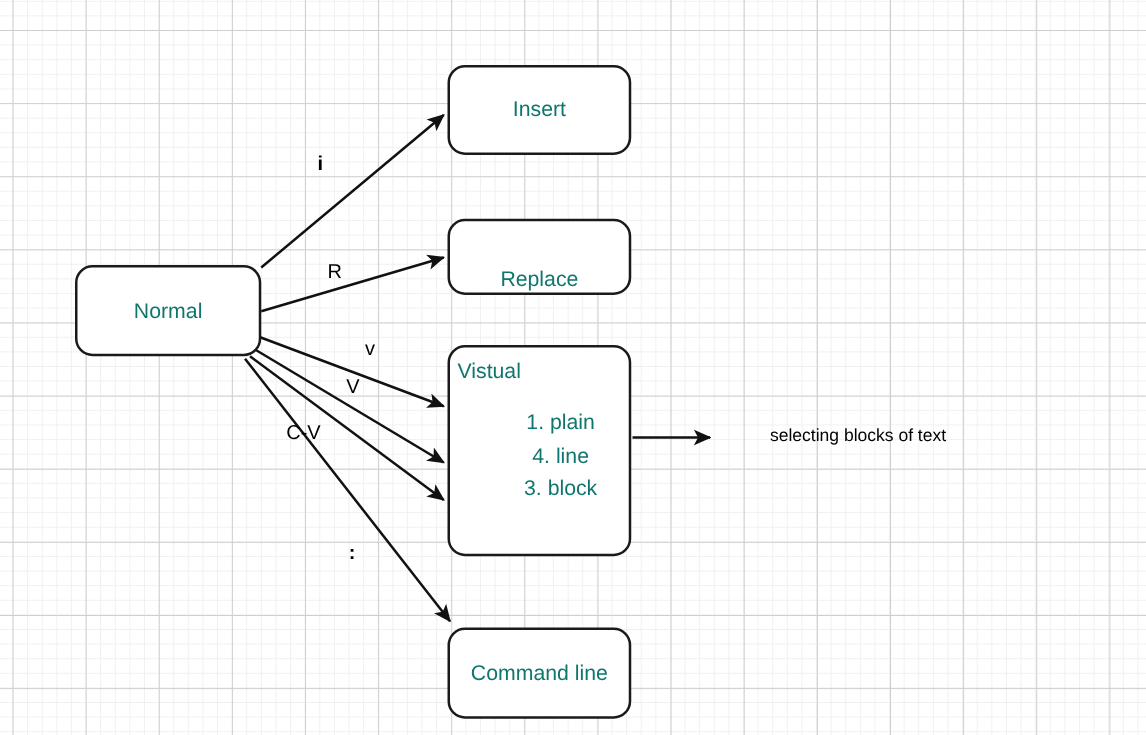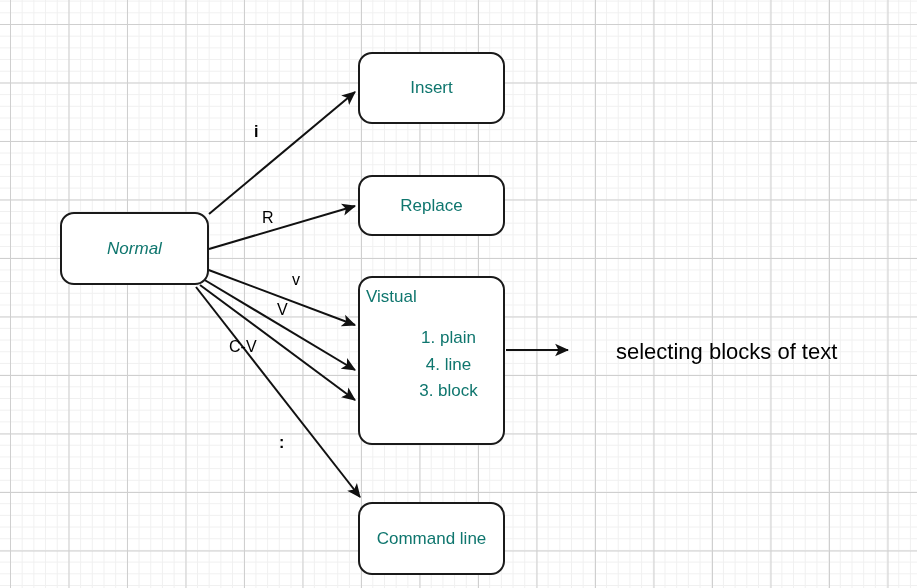--- a/index.html
+++ b/index.html
@@ -79,21 +79,21 @@
     font-size: 16px;
     color: #000000;
     white-space: nowrap;
     line-height: 1;
   }
   .edge-label.bold {
     font-weight: bold;
   }
   .side-note {
     position: absolute;
-    font-size: 22px;
+    font-size: 14px;
     color: #000000;
     white-space: nowrap;
     line-height: 1;
   }
 </style>
 </head>
 <body>
 
 <div id="canvas">
 
@@ -112,29 +112,29 @@
 
     <line x1="203" y1="279" x2="355" y2="370" stroke="#111111" stroke-width="2" marker-end="url(#arrow)"></line>
 
     <line x1="200" y1="285" x2="355" y2="400" stroke="#111111" stroke-width="2" marker-end="url(#arrow)"></line>
 
     <line x1="196" y1="287" x2="360" y2="497" stroke="#111111" stroke-width="2" marker-end="url(#arrow)"></line>
 
     <line x1="506" y1="350" x2="568" y2="350" stroke="#111111" stroke-width="2" marker-end="url(#arrow)"></line>
   </svg>
 
-  <div class="node node-centered" style="left:60px; top:212px; width:149px; height:73px;font-style:italic;">
+  <div class="node node-centered" style="left:60px; top:212px; width:149px; height:73px;">
     <span>Normal</span>
   </div>
 
   <div class="node node-centered" style="left:358px; top:52px; width:147px; height:72px;">
     <span>Insert</span>
   </div>
 
-  <div class="node node-centered" style="left:358px; top:175px; width:147px; height:61px;">
+  <div class="node node-centered" style="left:358px; top:175px; width:147px; height:61px;align-items:flex-end;">
     <span>Replace</span>
   </div>
 
   <div class="node node-visual" style="left:358px; top:276px; width:147px; height:169px;">
     <span class="visual-title">Vistual</span>
     <ul class="visual-list">
       <li>1. plain</li>
       <li>4. line</li>
       <li>3. block</li>
     </ul>

